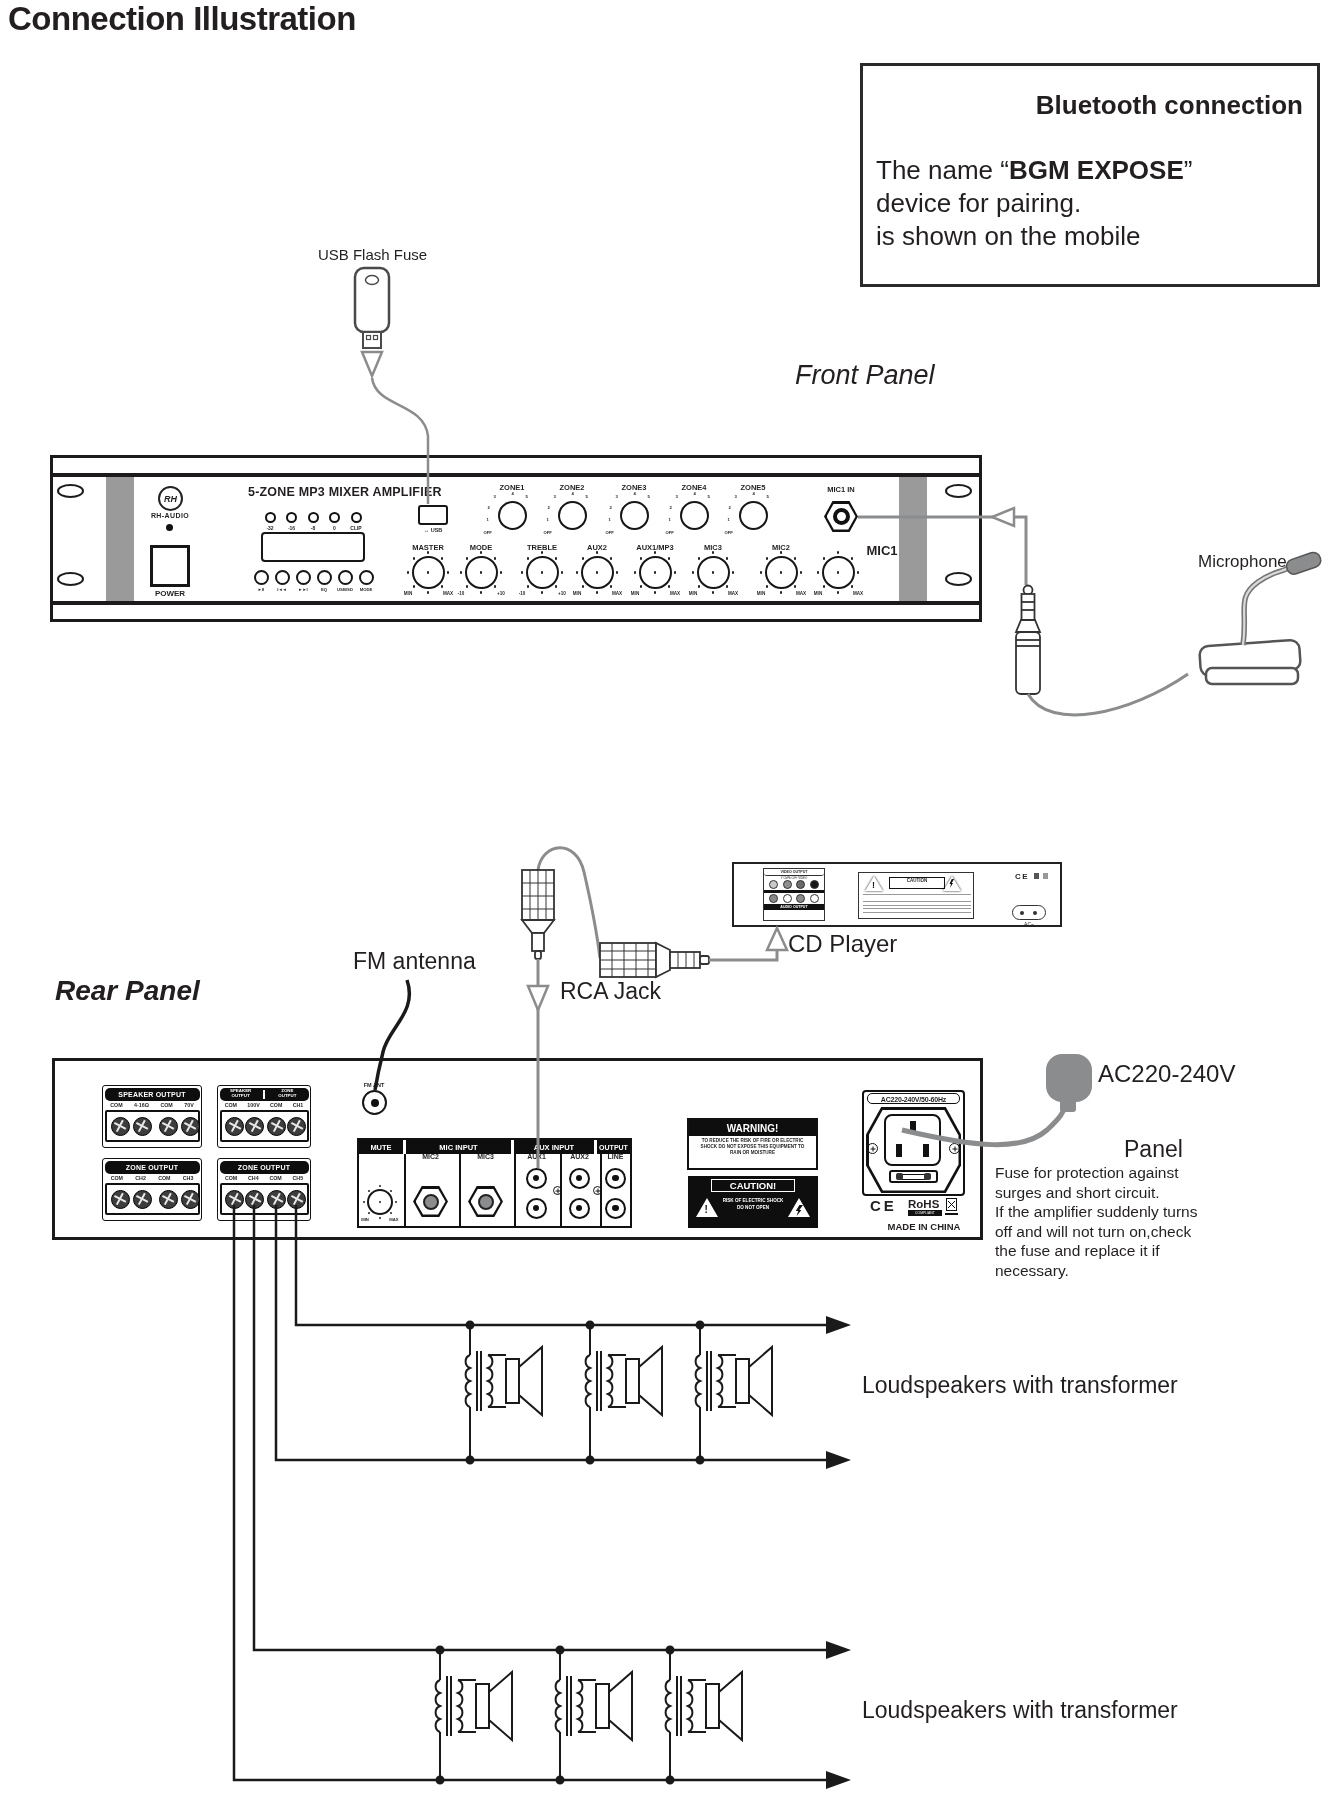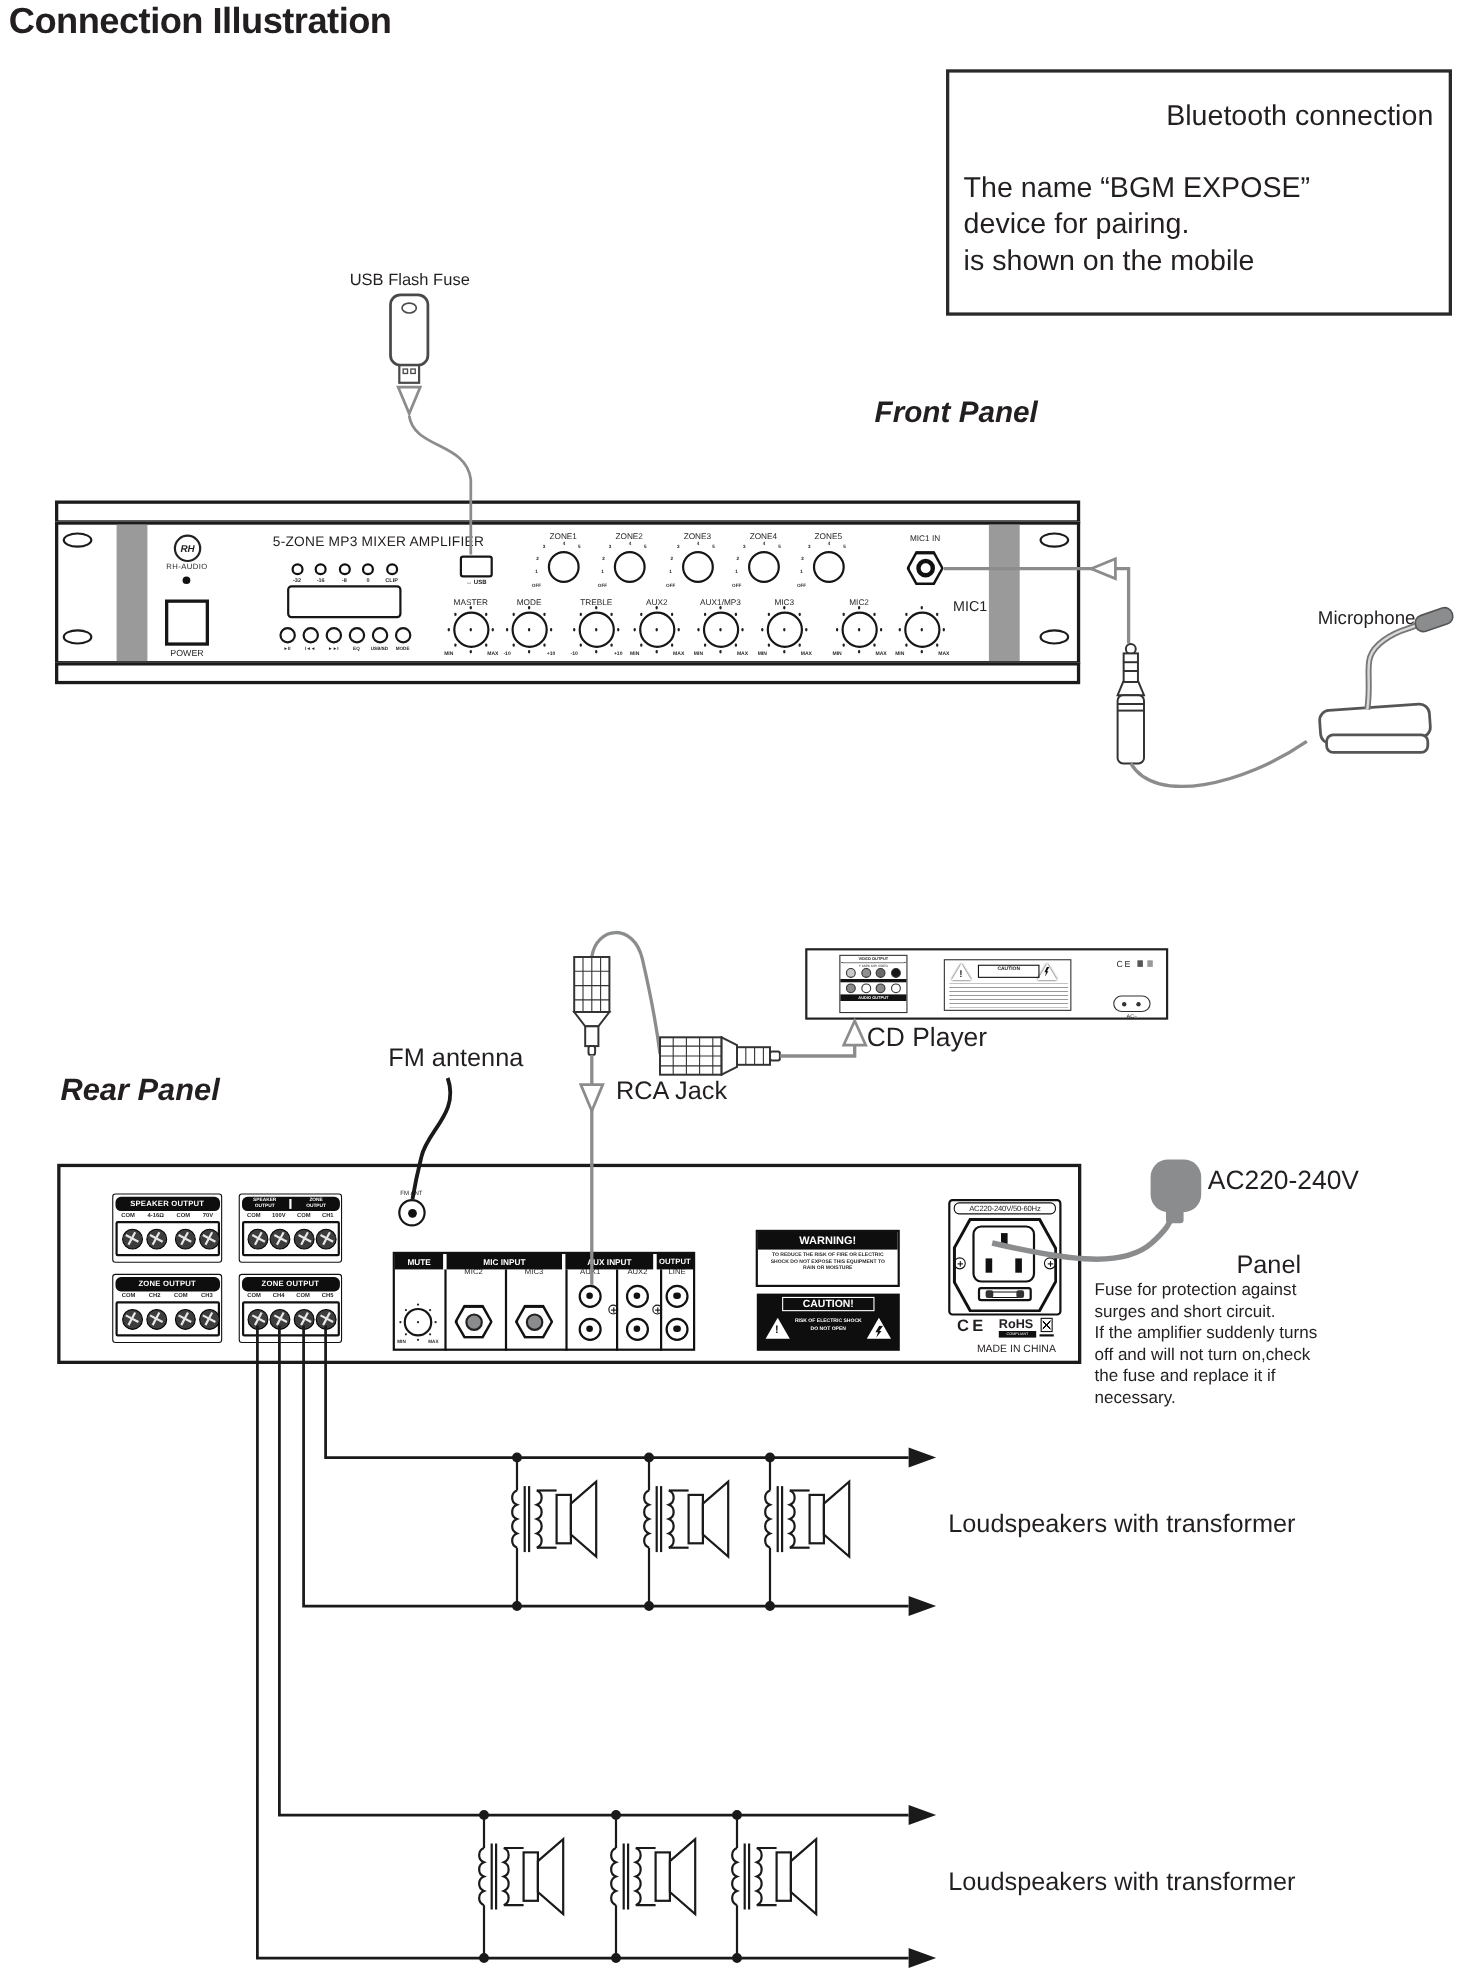--- a/index.html
+++ b/index.html
@@ -1,20 +1,20 @@
 <!DOCTYPE html>
 <html><head>
 <meta charset="utf-8">
 <style>
   html,body{margin:0;padding:0;background:#fff}
   #stage{position:relative;width:1331px;height:1796px;background:#fff;
          font-family:"Liberation Sans",sans-serif;color:#231f20;overflow:hidden}
   .abs{position:absolute}
   .c{text-align:center}
-  .b{font-weight:normal}
+  .b{font-weight:bold}
   
   .outline3{border:3px solid #1c1a1b;background:#fff;box-sizing:border-box}
   .oval{border:2.5px solid #1c1a1b;border-radius:50%;background:#fff;box-sizing:border-box}
   .graybar{background:#9a9a9a}
   .knob{border:2.5px solid #161616;border-radius:50%;background:#fff;box-sizing:border-box}
   .dot8{position:absolute;left:50%;top:50%;width:2.5px;height:2.5px;margin:-1.25px;background:#222;border-radius:50%;
         box-shadow:0 -20px 0 #222,14px -14px 0 #222,20px 0 0 #222,14px 14px 0 #222,0 20px 0 #222,-14px 14px 0 #222,-20px 0 0 #222,-14px -14px 0 #222}
   .dot8.sm{box-shadow:0 -16px 0 #222,11px -11px 0 #222,16px 0 0 #222,11px 11px 0 #222,0 16px 0 #222,-11px 11px 0 #222,-16px 0 0 #222,-11px -11px 0 #222}
   .led{width:11px;height:11px;border:2px solid #111;border-radius:50%;background:#fff;box-sizing:border-box}
   .tinylbl{font-size:5px;font-weight:bold;letter-spacing:0}
@@ -57,21 +57,21 @@
     <div class="abs" style="left:13px;top:88px;font-size:26px;line-height:33px">
       <div>
         <span>The name “</span><span class="b">BGM EXPOSE</span><span>”</span>
       </div>
       <div>device for pairing.</div>
       <div>is shown on the mobile</div>
     </div>
   </div>
 
   <div class="abs c" style="left:300px;top:246px;width:145px;font-size:15px">USB Flash Fuse</div>
-  <div class="abs b" style="left:795px;top:360px;font-size:27px;font-style:italic;font-weight:700">Front Panel</div>
+  <div class="abs b" style="left:795px;top:360px;font-size:27px;font-style:italic;font-weight:400">Front Panel</div>
   <div class="abs" style="left:1198px;top:552px;font-size:17px">Microphone</div>
   <div class="abs b" style="left:55px;top:975px;font-size:28px;font-style:italic;font-weight:800">Rear Panel</div>
   <div class="abs" style="left:353px;top:948px;font-size:23px">FM antenna</div>
   <div class="abs" style="left:560px;top:978px;font-size:23px">RCA Jack</div>
   <div class="abs" style="left:788px;top:930px;font-size:24px">CD Player</div>
   <div class="abs" style="left:1098px;top:1060px;font-size:24px">AC220-240V</div>
   <div class="abs" style="left:1124px;top:1136px;font-size:23px">Panel</div>
   <div class="abs" style="left:995px;top:1163px;font-size:15.5px;line-height:19.5px">
     <div>Fuse for protection against</div>
     <div>surges and short circuit.</div>

